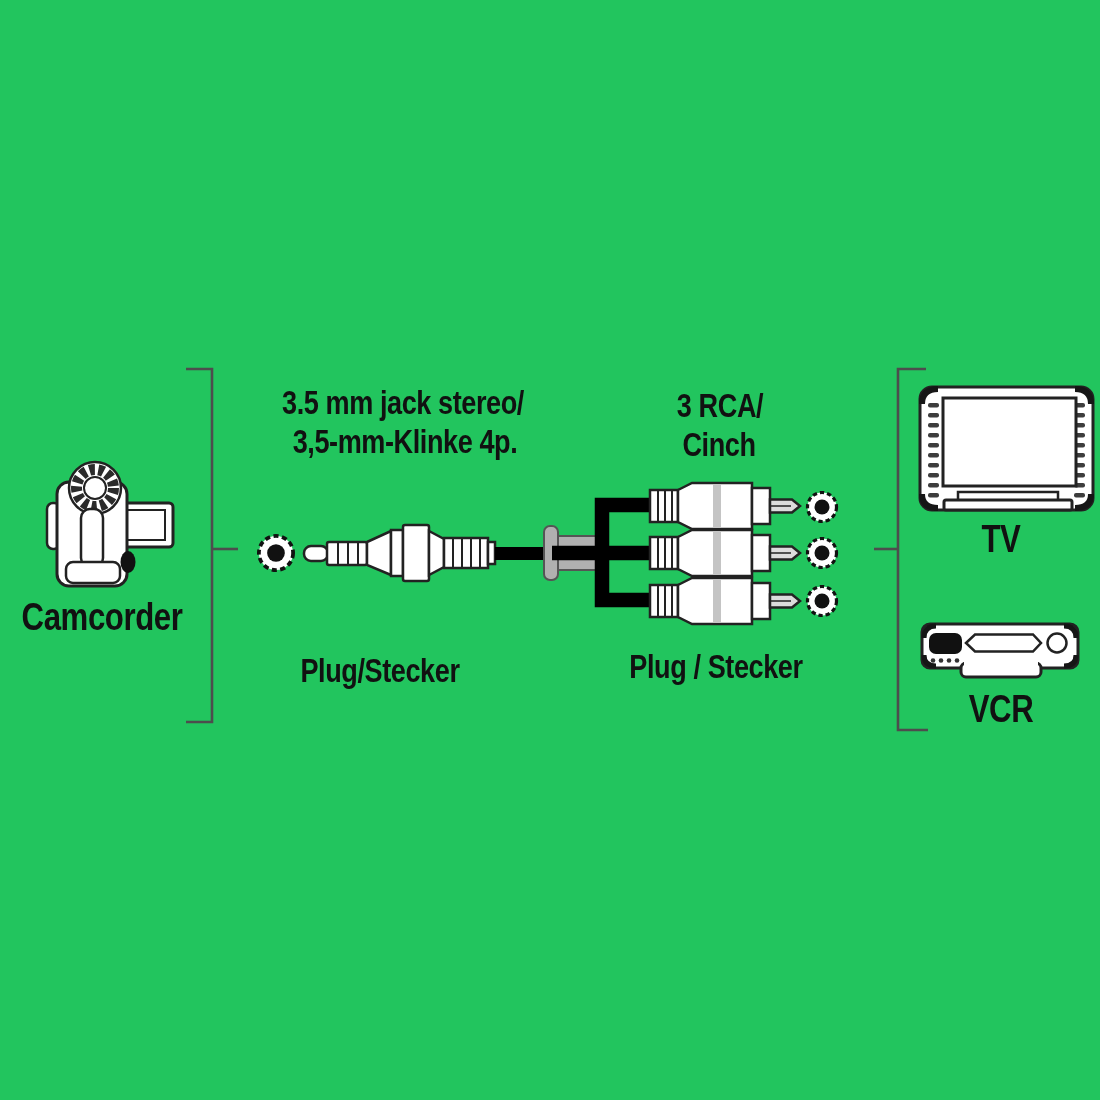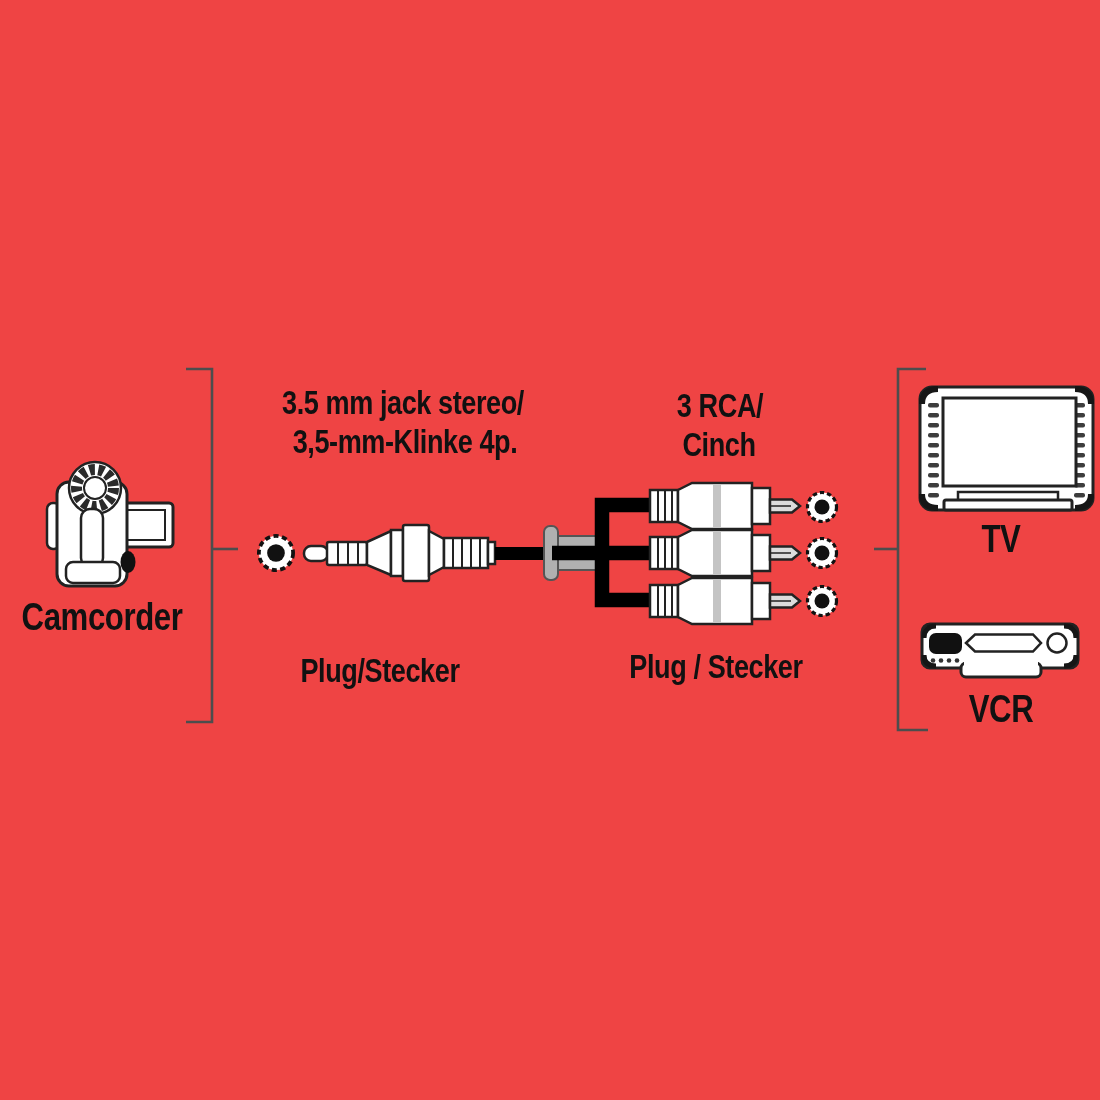--- a/index.html
+++ b/index.html
@@ -1,16 +1,16 @@
 <!DOCTYPE html>
 <html><head>
 <meta charset="utf-8">
 <style>
   html,body{margin:0;padding:0;background:#ffffff;}
-  #canvas{position:relative;width:1100px;height:1100px;background:#ef4444;overflow:hidden;
+  #canvas{position:relative;width:1100px;height:1100px;background:#22c55e;overflow:hidden;
           font-family:"Liberation Sans",sans-serif;}
   .lbl{position:absolute;width:400px;text-align:center;font-weight:700;color:#111111;
        white-space:nowrap;transform:scaleX(0.82);transform-origin:50% 50%;
        letter-spacing:-0.5px;line-height:1;}
   .lbl-top{font-size:33px;}
   .lbl-plug{font-size:33px;}
   .lbl-dev{font-size:38px;}
   svg{position:absolute;left:0;top:0;}
 </style>
 </head>

